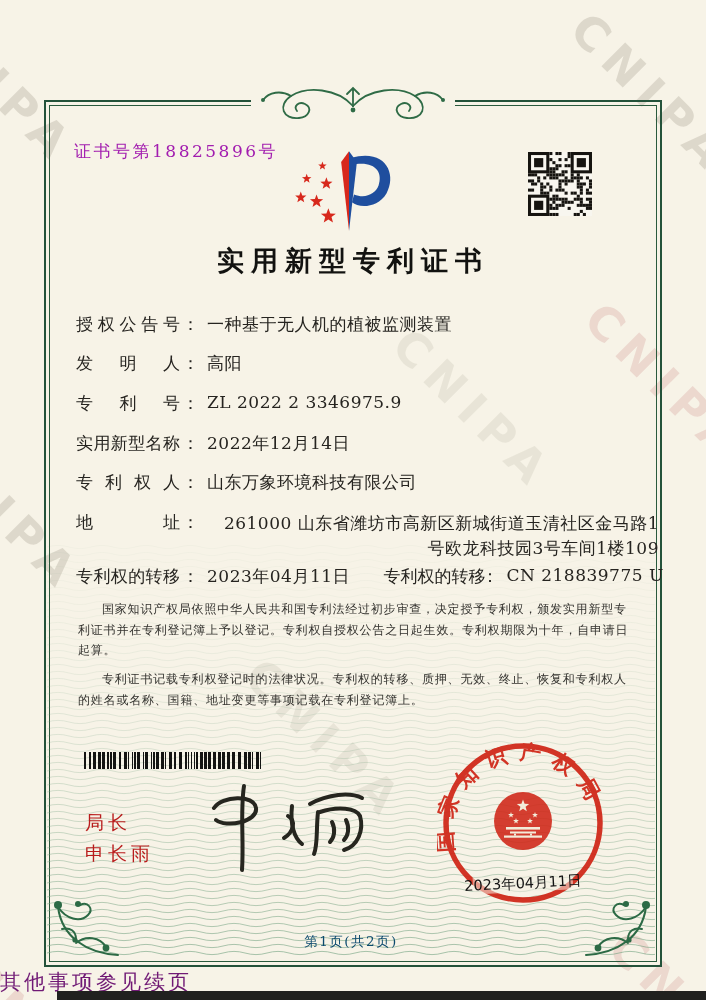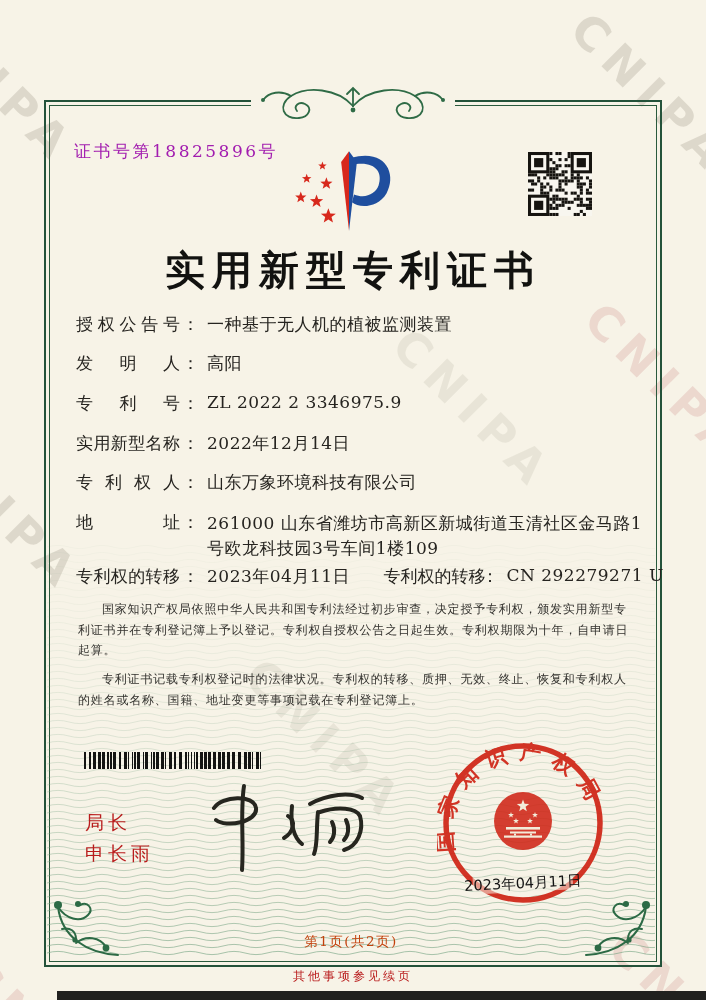--- a/index.html
+++ b/index.html
@@ -13,40 +13,40 @@
   .wm.p{color:rgba(224,186,180,.48);}
   .wm.f{color:rgba(200,194,180,.30);}
   
   #frame{position:absolute;left:44px;top:100px;width:614px;height:863px;
          border:2.5px solid #24523a;}
   #frame-inner{position:absolute;left:3px;top:3px;right:3px;bottom:3px;border:1px solid #2a5a3d;}
   
   #cert-no{position:absolute;left:74px;top:140px;font-size:17px;letter-spacing:2.5px;color:#a21caf;}
   
   #title{position:absolute;left:0;top:243px;width:706px;text-align:center;
-         font-size:40px;font-weight:700;letter-spacing:7px;color:#121210;}
+         font-size:27px;font-weight:700;letter-spacing:7px;color:#121210;}
   
   .row{position:absolute;left:76px;font-size:17px;color:#262420;white-space:nowrap;}
   .lbl{display:inline-block;width:104px;text-align:justify;text-align-last:justify;vertical-align:top;}
   .colon{display:inline-block;margin:0 8px 0 2px;vertical-align:top;}
   .val{display:inline-block;vertical-align:top;letter-spacing:.5px;}
-  .val.wrap{width:452px;white-space:normal;line-height:1.45;}
+  .val.wrap{width:452px;white-space:normal;line-height:1.45;text-align:right;}
   .grp2{margin-left:28px;}
   
   #paras{position:absolute;left:78px;top:599px;width:554px;font-size:12px;
          line-height:1.72;letter-spacing:.8px;color:#33322e;}
   #paras p{margin:0 0 8px 0;text-indent:2em;}
   
   .director{position:absolute;left:85px;font:500 19px "DejaVu Sans","Liberation Sans",sans-serif;
             letter-spacing:4px;color:#b91c1c;}
   
   #page-no{position:absolute;left:44px;top:933px;width:614px;text-align:center;
-           font-size:13.5px;letter-spacing:1.5px;color:#c2410c;}
-  #cont-note{position:absolute;left:0;top:968px;width:706px;text-align:center;
-             font-size:12px;letter-spacing:3px;color:#b91c1c;}
+           font-size:13.5px;letter-spacing:1.5px;color:#0c4a6e;}
+  #cont-note{position:absolute;left:0;top:968px;width:706px;
+             font-size:21px;letter-spacing:3px;color:#701a75;}
   #scan-bar{position:absolute;left:57px;top:991px;width:649px;height:9px;background:#21211f;}
   
   .sealdate{font:14.5px "DejaVu Sans","Liberation Sans",sans-serif;}
 </style>
 </head>
 <body>
 
 <div id="page">
 
   <div id="wms">
@@ -346,21 +346,21 @@
     <span class="lbl">实用新型名称</span><span class="colon">：</span><span class="val">2022年12月14日</span>
   </div>
   <div class="row" style="top:471px;">
     <span class="lbl">专利权人</span><span class="colon">：</span><span class="val">山东万象环境科技有限公司</span>
   </div>
   <div class="row" style="top:511px;">
     <span class="lbl">地址</span><span class="colon">：</span><span class="val wrap">261000 山东省潍坊市高新区新城街道玉清社区金马路1号欧龙科技园3号车间1楼109</span>
   </div>
   <div class="row" style="top:565px;">
     <span class="lbl">专利权的转移</span><span class="colon">：</span><span class="val">2023年04月11日</span><span class="grp2"></span>
-    <span class="lbl" style="width:96px;">专利权的转移</span><span class="colon">：</span><span class="val">CN 292279271 U</span>
+    <span class="lbl" style="width:96px;">专利权的转移</span><span class="colon">：</span><span class="val">CN 218839775 U</span>
   </div>
 
   <div id="paras">
     <p>国家知识产权局依照中华人民共和国专利法经过初步审查，决定授予专利权，颁发实用新型专利证书并在专利登记簿上予以登记。专利权自授权公告之日起生效。专利权期限为十年，自申请日起算。</p>
     <p>专利证书记载专利权登记时的法律状况。专利权的转移、质押、无效、终止、恢复和专利权人的姓名或名称、国籍、地址变更等事项记载在专利登记簿上。</p>
   </div>
 
   <svg id="barcode" class="abs" style="left:84px;top:752px;" width="180" height="17" viewBox="0 0 180 17">
       <rect x="0" y="0" width="2" height="17" fill="#141412"></rect>
       <rect x="5" y="0" width="2" height="17" fill="#141412"></rect>

